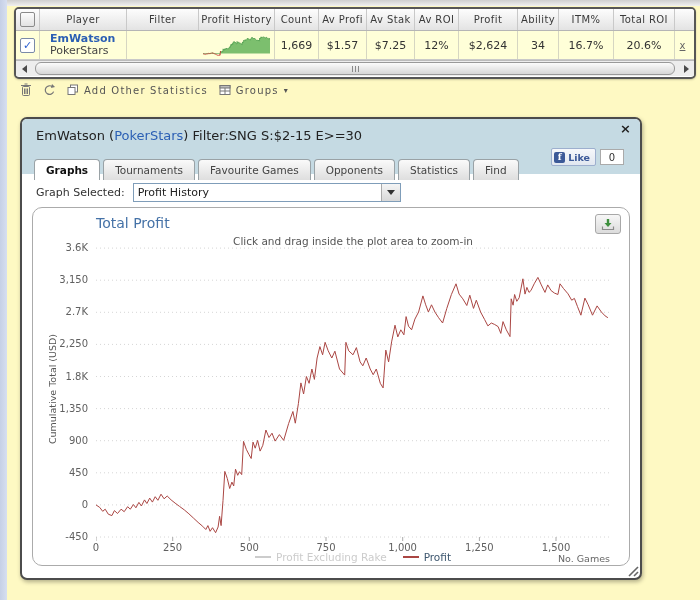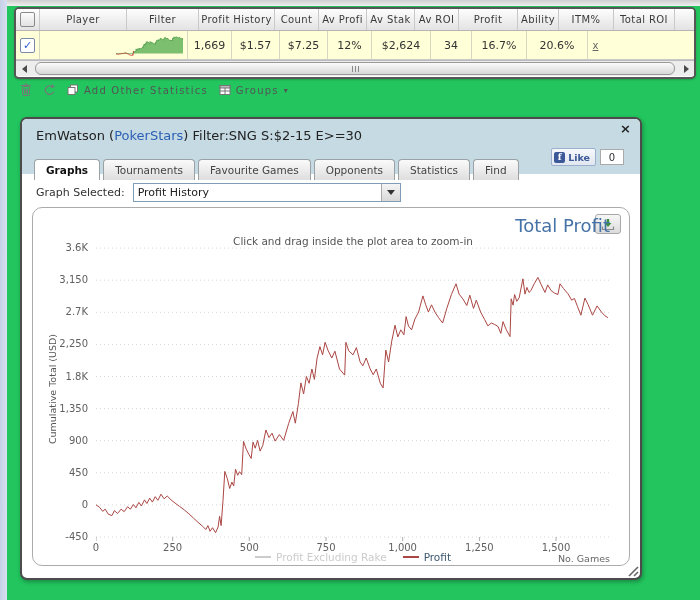--- a/index.html
+++ b/index.html
@@ -1,16 +1,16 @@
 <!DOCTYPE html>
 <html><head>
 <meta charset="utf-8">
 <style>
   html,body{margin:0;padding:0;background:#fff;}
-  .screen{position:relative;width:700px;height:600px;background:#22c55e;overflow:hidden;
+  .screen{position:relative;width:700px;height:600px;background:#fef9c3;overflow:hidden;
           font-family:"DejaVu Sans","Liberation Sans",sans-serif;color:#333;}
   .top-band{position:absolute;top:0;left:0;width:700px;height:6px;
             background:linear-gradient(#cfcfcf,#f0f0f0);}
   .left-strip{position:absolute;top:0;left:0;width:7px;height:600px;
               background:linear-gradient(90deg,#c6d0e6,#d7dff0);}
 
   
   .results-widget{position:absolute;left:14px;top:7px;width:678px;height:68px;
                   border:2px solid #565656;border-radius:5px;background:#fff;overflow:hidden;
                   box-shadow:0 1px 2px rgba(0,0,0,.2);}
@@ -72,21 +72,21 @@
   .graphsel-label{font-size:11px;color:#333;}
   .select{width:268px;height:19px;border:1px solid #7f9db9;background:#fff;display:flex;align-items:center;box-sizing:border-box;cursor:pointer;}
   .select-value{flex:1;font-size:11px;color:#222;padding-left:4px;white-space:nowrap;overflow:hidden;}
   .select-arrow{width:18px;height:17px;background:linear-gradient(#f5f5f5,#d8d8d8);border-left:1px solid #aaa;
                 display:flex;align-items:center;justify-content:center;}
   .select-arrow .tri-d{width:0;height:0;border-left:4px solid transparent;border-right:4px solid transparent;border-top:5px solid #333;}
 
   
   .chartbox{position:absolute;left:10px;top:88px;width:596px;height:357px;border:1px solid #ababab;
             border-radius:10px;background:#fff;}
-  .ctitle{position:absolute;left:63px;width:514px;top:7px;text-align:right;font-size:18px;color:#4572a7;}
+  .ctitle{position:absolute;left:63px;width:514px;top:7px;text-align:left;font-size:14px;color:#4572a7;}
   .csub{position:absolute;left:63px;width:514px;top:27px;text-align:center;font-size:10.5px;color:#555;}
   .dl-btn{position:absolute;right:8px;top:6px;width:24px;height:18px;border:1px solid #a8a8a8;border-radius:3px;
           background:linear-gradient(#f7f7f7,#dcdcdc);display:flex;align-items:center;justify-content:center;cursor:pointer;}
   .plot-svg{position:absolute;left:63px;top:33px;}
   .ytick{position:absolute;left:0;width:55px;text-align:right;font-size:10px;color:#606060;height:12px;line-height:12px;}
   .xtick{position:absolute;width:60px;text-align:center;font-size:10px;color:#606060;top:334px;}
   .ylabel{position:absolute;left:19px;top:181px;transform:translate(-50%,-50%) rotate(-90deg);
           font-size:9.5px;color:#555;white-space:nowrap;}
   .legend{position:absolute;left:63px;width:514px;top:343px;display:flex;justify-content:center;gap:16px;align-items:center;}
   .legend-item{display:flex;align-items:center;gap:5px;font-size:10.5px;cursor:pointer;}
@@ -116,20 +116,24 @@
         <div class="th" style="width: 59px;">Profit</div>
         <div class="th" style="width: 41px;">Ability</div>
         <div class="th" style="width: 55px;">ITM%</div>
         <div class="th" style="width: 61px;">Total ROI</div>
         <div class="th" style="border-right: none; width: 15px;"></div>
       </div>
     <div class="trow" id="trow">
       <div class="td cb-cell" style="width: 24px;">
           <span class="checkbox checked">✓</span>
         </div>
+      <div class="td player-cell" style="width: 87px;">
+        <span class="pname">EmWatson</span>
+        <span class="psite">PokerStars</span>
+      </div>
       <div class="td filter-cell" style="width: 72px; margin-top: 36px;">
         <span>SNG $2-15</span>
         <span>E&gt;=30</span>
       </div>
       <div class="td spark-cell" style="width: 76px;">
         <svg id="spark-svg" width="70" height="22">
             <polygon points="0,19.6 0.0,19.6 0.5,19.6 0.9,19.6 1.3,19.6 1.7,19.6 2.2,19.6 2.5,19.6 2.9,19.6 3.4,19.6 3.8,19.6 4.3,19.6 4.7,19.6 5.1,19.6 5.4,19.6 5.8,19.4 6.2,19.6 6.6,19.2 6.9,19.5 7.3,19.1 7.7,19.4 8.1,19.0 8.4,19.3 8.9,18.8 9.3,19.2 9.7,19.0 10.2,19.2 10.8,19.5 11.4,19.6 12.0,19.6 12.7,19.6 13.3,19.6 13.9,19.6 14.5,19.6 15.0,19.6 15.2,19.6 15.5,19.6 15.9,19.6 16.3,19.6 16.6,19.6 16.8,19.6 17.0,19.6 17.3,19.3 17.5,17.1 17.9,17.7 18.2,18.4 18.5,17.9 18.8,18.2 19.0,17.0 19.3,17.4 19.5,17.1 19.8,17.4 20.1,14.9 20.5,15.5 20.8,15.9 21.1,16.2 21.4,14.9 21.7,15.4 22.0,14.8 22.3,15.6 22.7,15.2 23.1,14.0 23.6,14.6 24.0,14.3 24.4,14.9 25.0,14.4 25.6,14.8 26.2,13.6 26.8,12.7 27.1,13.5 27.6,12.1 27.9,10.5 28.3,11.4 28.7,10.1 29.0,10.6 29.4,9.5 29.7,10.3 30.1,8.7 30.5,7.8 30.9,8.5 31.2,7.5 31.6,8.2 32.1,8.7 32.5,8.2 33.2,9.5 33.9,10.0 34.0,7.5 34.4,8.2 35.0,8.5 35.5,7.9 36.0,9.0 36.3,9.3 36.8,8.7 37.3,9.5 37.8,9.9 38.2,9.5 38.7,10.6 39.1,10.9 39.5,8.1 39.8,9.0 40.3,7.5 40.7,6.3 41.1,7.1 41.5,6.6 41.9,7.0 42.2,5.6 42.6,6.3 43.0,6.6 43.4,5.8 43.9,5.3 44.5,4.1 44.9,4.7 45.3,5.3 45.7,4.7 46.2,5.3 46.7,5.7 47.2,6.1 47.8,5.0 48.4,4.0 49.0,3.2 49.5,3.9 50.0,4.3 50.5,4.8 50.9,4.0 51.4,5.0 51.8,4.4 52.4,5.3 52.9,5.8 53.4,6.3 53.8,6.1 54.3,6.2 54.8,6.4 55.1,6.9 55.4,6.0 55.9,6.6 56.4,7.1 56.6,4.3 56.8,4.8 57.0,4.0 57.3,4.5 57.6,4.2 58.1,2.8 58.4,3.9 58.7,3.4 59.0,3.8 59.2,3.7 59.7,3.2 60.2,2.7 60.6,3.3 61.1,3.8 61.5,3.3 62.0,3.7 62.4,3.9 62.9,4.0 63.2,3.2 63.7,3.5 64.3,3.9 64.8,4.4 65.2,4.3 65.6,4.9 66.0,5.5 66.6,4.2 67.0,4.7 67.6,5.5 68.2,4.8 68.8,5.3 69.3,5.6 69.7,5.7 69.7,19.6" fill="#7cbf6e" stroke="none"></polygon>
             <polyline points="0.0,19.6 0.5,19.6 0.9,19.6 1.3,19.6 1.7,19.6 2.2,19.6 2.5,19.6 2.9,19.6 3.4,19.6 3.8,19.6 4.3,19.6 4.7,19.6 5.1,19.6 5.4,19.6 5.8,19.4 6.2,19.6 6.6,19.2 6.9,19.5 7.3,19.1 7.7,19.4 8.1,19.0 8.4,19.3 8.9,18.8 9.3,19.2 9.7,19.0 10.2,19.2 10.8,19.5 11.4,19.6 12.0,19.6 12.7,19.6 13.3,19.6 13.9,19.6 14.5,19.6 15.0,19.6 15.2,19.6 15.5,19.6 15.9,19.6 16.3,19.6 16.6,19.6 16.8,19.6 17.0,19.6 17.3,19.3 17.5,17.1 17.9,17.7 18.2,18.4 18.5,17.9 18.8,18.2 19.0,17.0 19.3,17.4 19.5,17.1 19.8,17.4 20.1,14.9 20.5,15.5 20.8,15.9 21.1,16.2 21.4,14.9 21.7,15.4 22.0,14.8 22.3,15.6 22.7,15.2 23.1,14.0 23.6,14.6 24.0,14.3 24.4,14.9 25.0,14.4 25.6,14.8 26.2,13.6 26.8,12.7 27.1,13.5 27.6,12.1 27.9,10.5 28.3,11.4 28.7,10.1 29.0,10.6 29.4,9.5 29.7,10.3 30.1,8.7 30.5,7.8 30.9,8.5 31.2,7.5 31.6,8.2 32.1,8.7 32.5,8.2 33.2,9.5 33.9,10.0 34.0,7.5 34.4,8.2 35.0,8.5 35.5,7.9 36.0,9.0 36.3,9.3 36.8,8.7 37.3,9.5 37.8,9.9 38.2,9.5 38.7,10.6 39.1,10.9 39.5,8.1 39.8,9.0 40.3,7.5 40.7,6.3 41.1,7.1 41.5,6.6 41.9,7.0 42.2,5.6 42.6,6.3 43.0,6.6 43.4,5.8 43.9,5.3 44.5,4.1 44.9,4.7 45.3,5.3 45.7,4.7 46.2,5.3 46.7,5.7 47.2,6.1 47.8,5.0 48.4,4.0 49.0,3.2 49.5,3.9 50.0,4.3 50.5,4.8 50.9,4.0 51.4,5.0 51.8,4.4 52.4,5.3 52.9,5.8 53.4,6.3 53.8,6.1 54.3,6.2 54.8,6.4 55.1,6.9 55.4,6.0 55.9,6.6 56.4,7.1 56.6,4.3 56.8,4.8 57.0,4.0 57.3,4.5 57.6,4.2 58.1,2.8 58.4,3.9 58.7,3.4 59.0,3.8 59.2,3.7 59.7,3.2 60.2,2.7 60.6,3.3 61.1,3.8 61.5,3.3 62.0,3.7 62.4,3.9 62.9,4.0 63.2,3.2 63.7,3.5 64.3,3.9 64.8,4.4 65.2,4.3 65.6,4.9 66.0,5.5 66.6,4.2 67.0,4.7 67.6,5.5 68.2,4.8 68.8,5.3 69.3,5.6 69.7,5.7" fill="none" stroke="#4e9e4e" stroke-width="0.8"></polyline>
             <polyline points="0.0,19.6 0.5,19.8 0.9,20.1 1.3,19.9 1.7,20.3 2.2,20.4 2.5,20.0 2.9,20.3 3.4,19.9 3.8,20.1 4.3,19.7 4.7,19.9 5.1,19.6 5.4,19.8 5.8,19.4 6.2,19.7 6.6,19.2 6.9,19.5 7.3,19.1 7.7,19.4 8.1,19.0 8.4,19.3 8.9,18.8 9.3,19.2 9.7,19.0 10.2,19.2 10.8,19.5 11.4,19.7 12.0,20.0 12.7,20.3 13.3,20.6 13.9,20.9 14.5,21.2 15.0,21.4 15.2,21.2 15.5,21.6 15.9,21.3 16.3,21.7 16.6,21.3 16.8,20.5 17.0,21.2 17.3,19.3 17.5,17.1" fill="none" stroke="#cc3333" stroke-width="0.8"></polyline>
           </svg>

